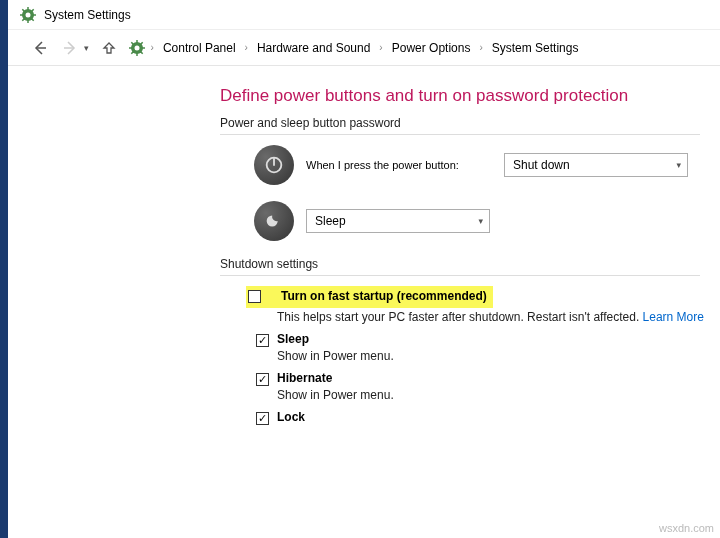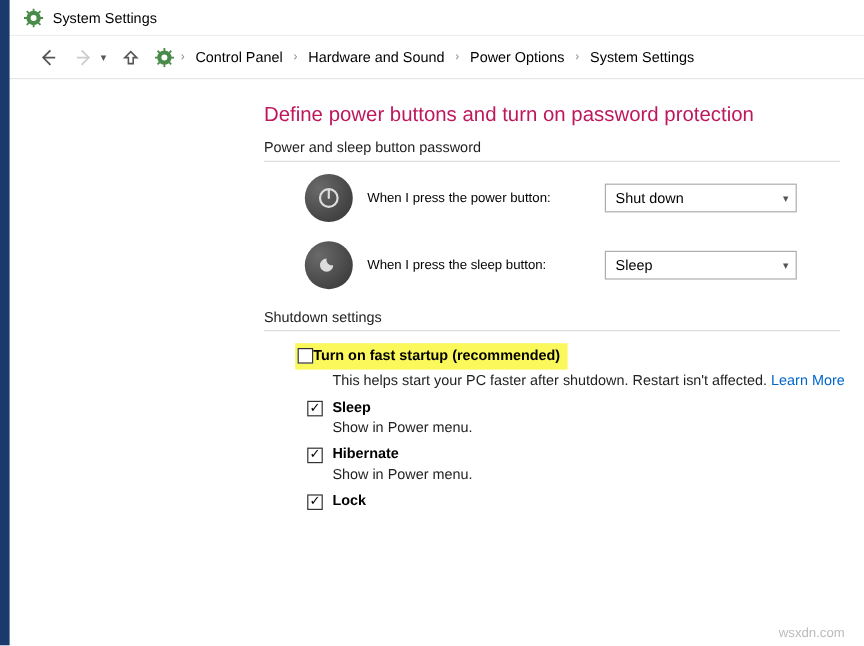--- a/index.html
+++ b/index.html
@@ -51,21 +51,21 @@
     .btn-row { display: flex; align-items: center; gap: 12px; margin: 0 0 16px 34px; }
     .round-icon {
       width: 40px; height: 40px; border-radius: 50%;
       background: radial-gradient(circle at 30% 30%, #6a6a6a, #333);
       display: flex; align-items: center; justify-content: center;
       flex-shrink: 0;
     }
     .round-icon svg { width: 22px; height: 22px; }
     .btn-label { width: 186px; font-size: 11px; }
     .dropdown {
-      width: 160px; height: 24px;
+      width: 184px; height: 24px;
       border: 1px solid #adadad;
       background: #fff;
       display: flex; align-items: center; justify-content: space-between;
       padding: 0 6px 0 8px;
       font-size: 12px;
       cursor: pointer;
     }
     .dropdown .chev { font-size: 9px; color: #555; }
     .highlight {
       background: #faf85a;
@@ -86,21 +86,21 @@
       font-size: 11px; line-height: 11px;
     }
     .ck-label { font-weight: 700; font-size: 12px; }
     .ck-desc { font-size: 12px; margin: 2px 0 0 57px; color: #222; }
     .link { color: #0066cc; cursor: pointer; }
     .settings-icon {
       width: 16px; height: 16px;
       display: inline-block;
     }
     .watermark {
-      position: absolute; right: 16px; bottom: 4px;
+      position: absolute; right: 6px; bottom: 4px;
       font-size: 11px; color: #bbb;
     }
   </style>
 </head>
 <body>
 
 <div class="left-stripe"></div>
 
 <div class="titlebar">
   <span class="settings-icon">
@@ -170,32 +170,31 @@
       <span class="chev">▾</span>
     </div>
   </div>
 
   <div class="btn-row">
     <div class="round-icon">
       <svg viewBox="0 0 24 24">
           <path d="M16 12a6 6 0 11-6-6 5 5 0 006 6z" fill="#ddd"></path>
         </svg>
     </div>
-    <div class="btn-label">When I press the sleep button:</div>
     <div class="dropdown">
       <span>Sleep</span>
       <span class="chev">▾</span>
     </div>
   </div>
 
   <div class="section-header">Shutdown settings</div>
   <hr class="section-divider">
 
   <div class="highlight">
-    <span style="display:inline-flex;align-items:center;gap:0;">
+    <span style="display:inline-flex;align-items:center;gap:20px;">
       <span class="checkbox"></span>
       <span class="ck-label">Turn on fast startup (recommended)</span>
     </span>
   </div>
   <div class="ck-desc">
     <span>This helps start your PC faster after shutdown. Restart isn't affected. </span><span class="link">Learn More</span>
   </div>
 
   <div class="ck-row nested">
     <span class="checkbox">✓</span>

